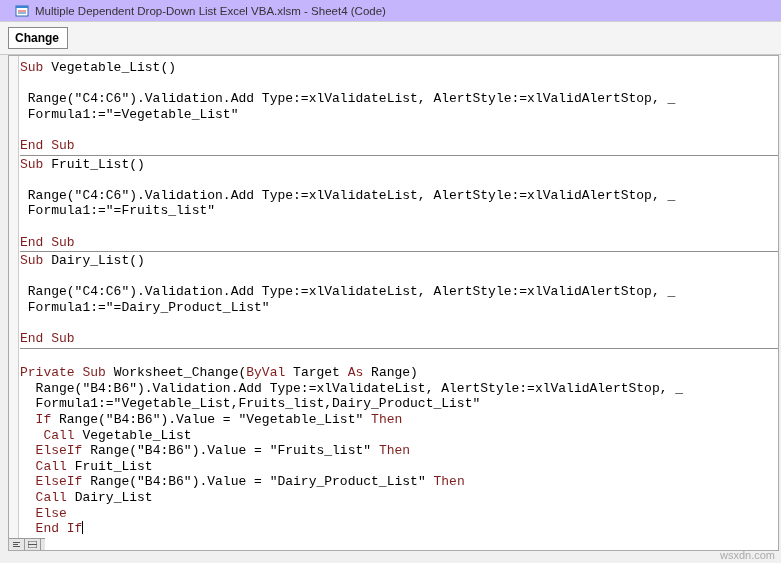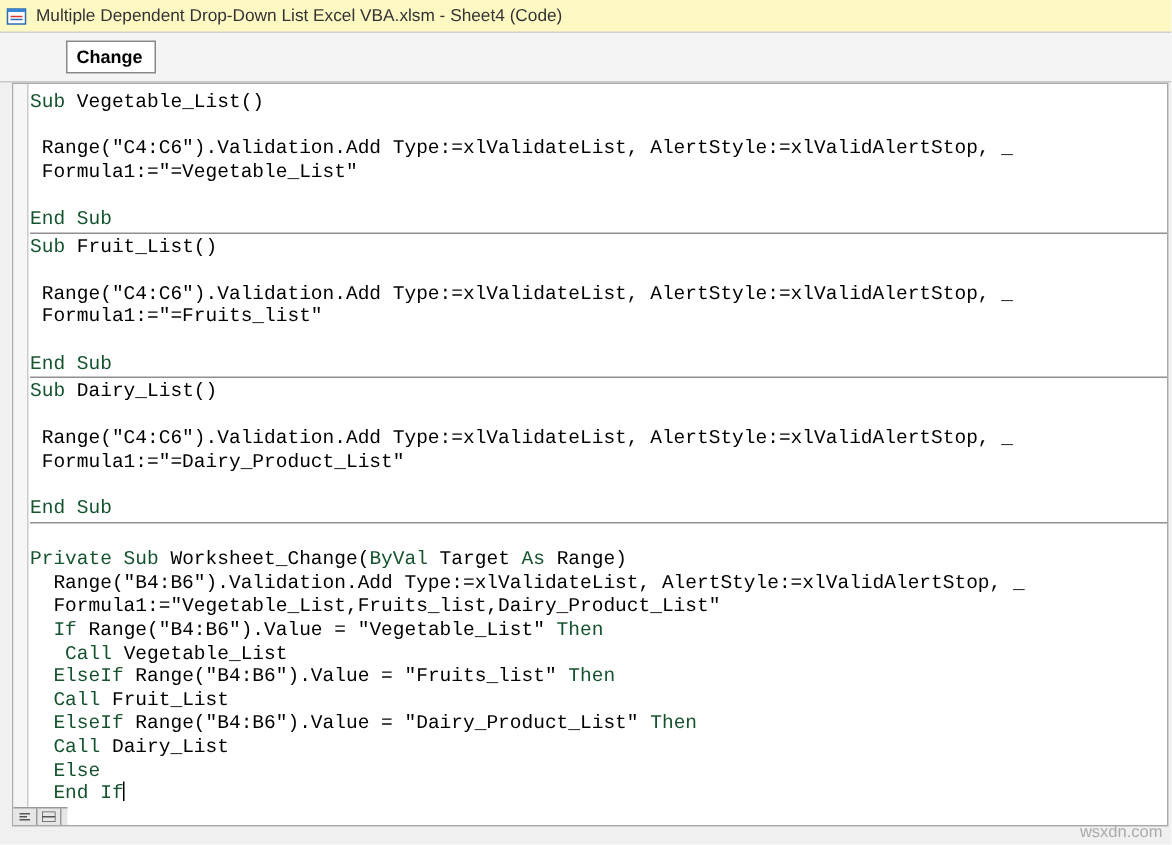--- a/index.html
+++ b/index.html
@@ -6,25 +6,25 @@
     body {
       font-family: "Segoe UI", Tahoma, sans-serif;
       font-size: 12px;
       background: #f0f0f0;
       width: 781px;
       height: 563px;
       overflow: hidden;
       position: relative;
     }
     .titlebar {
-      background: #fef9c3;
+      background: #c4b5fd;
       height: 22px;
       display: flex;
       align-items: center;
-      padding: 0 4px;
+      padding: 0 15px;
       border-bottom: 1px solid #d0d0d0;
     }
     .app-icon {
       width: 14px; height: 14px;
       margin-right: 6px;
       display: inline-block;
     }
     .app-icon svg { width: 14px; height: 14px; }
     .title-text {
       font-size: 11.5px;
@@ -41,21 +41,21 @@
       background: #fff;
       border: 1px solid #888;
       height: 22px;
       display: flex;
       align-items: center;
       padding: 0 6px;
       font-size: 12px;
       position: relative;
     }
     .object-select { flex: 1; font-weight: bold; }
-    .proc-select { width: 60px; font-weight: bold; margin-left: 36px; }
+    .proc-select { width: 60px; font-weight: bold; }
     .dropdown-arrow {
       position: absolute;
       right: 2px;
       top: 0;
       height: 100%;
       width: 18px;
       display: flex;
       align-items: center;
       justify-content: center;
       border-left: 1px solid #bbb;
@@ -81,21 +81,21 @@
       flex: 1;
       font-family: Consolas, "Courier New", monospace;
       font-size: 13px;
       line-height: 15.6px;
       padding: 4px 0 0 1px;
       white-space: pre;
       overflow: hidden;
       color: #000;
     }
     .code-content div { white-space: pre; }
-    .kw { color: #14532d; }
+    .kw { color: #7f1d1d; }
     .sep {
       border-bottom: 1px solid #8f8f8f;
       height: 1px;
       margin: 1px 0 1px 0;
     }
     .cursor {
       display: inline-block;
       width: 1px;
       height: 13px;
       background: #000;

